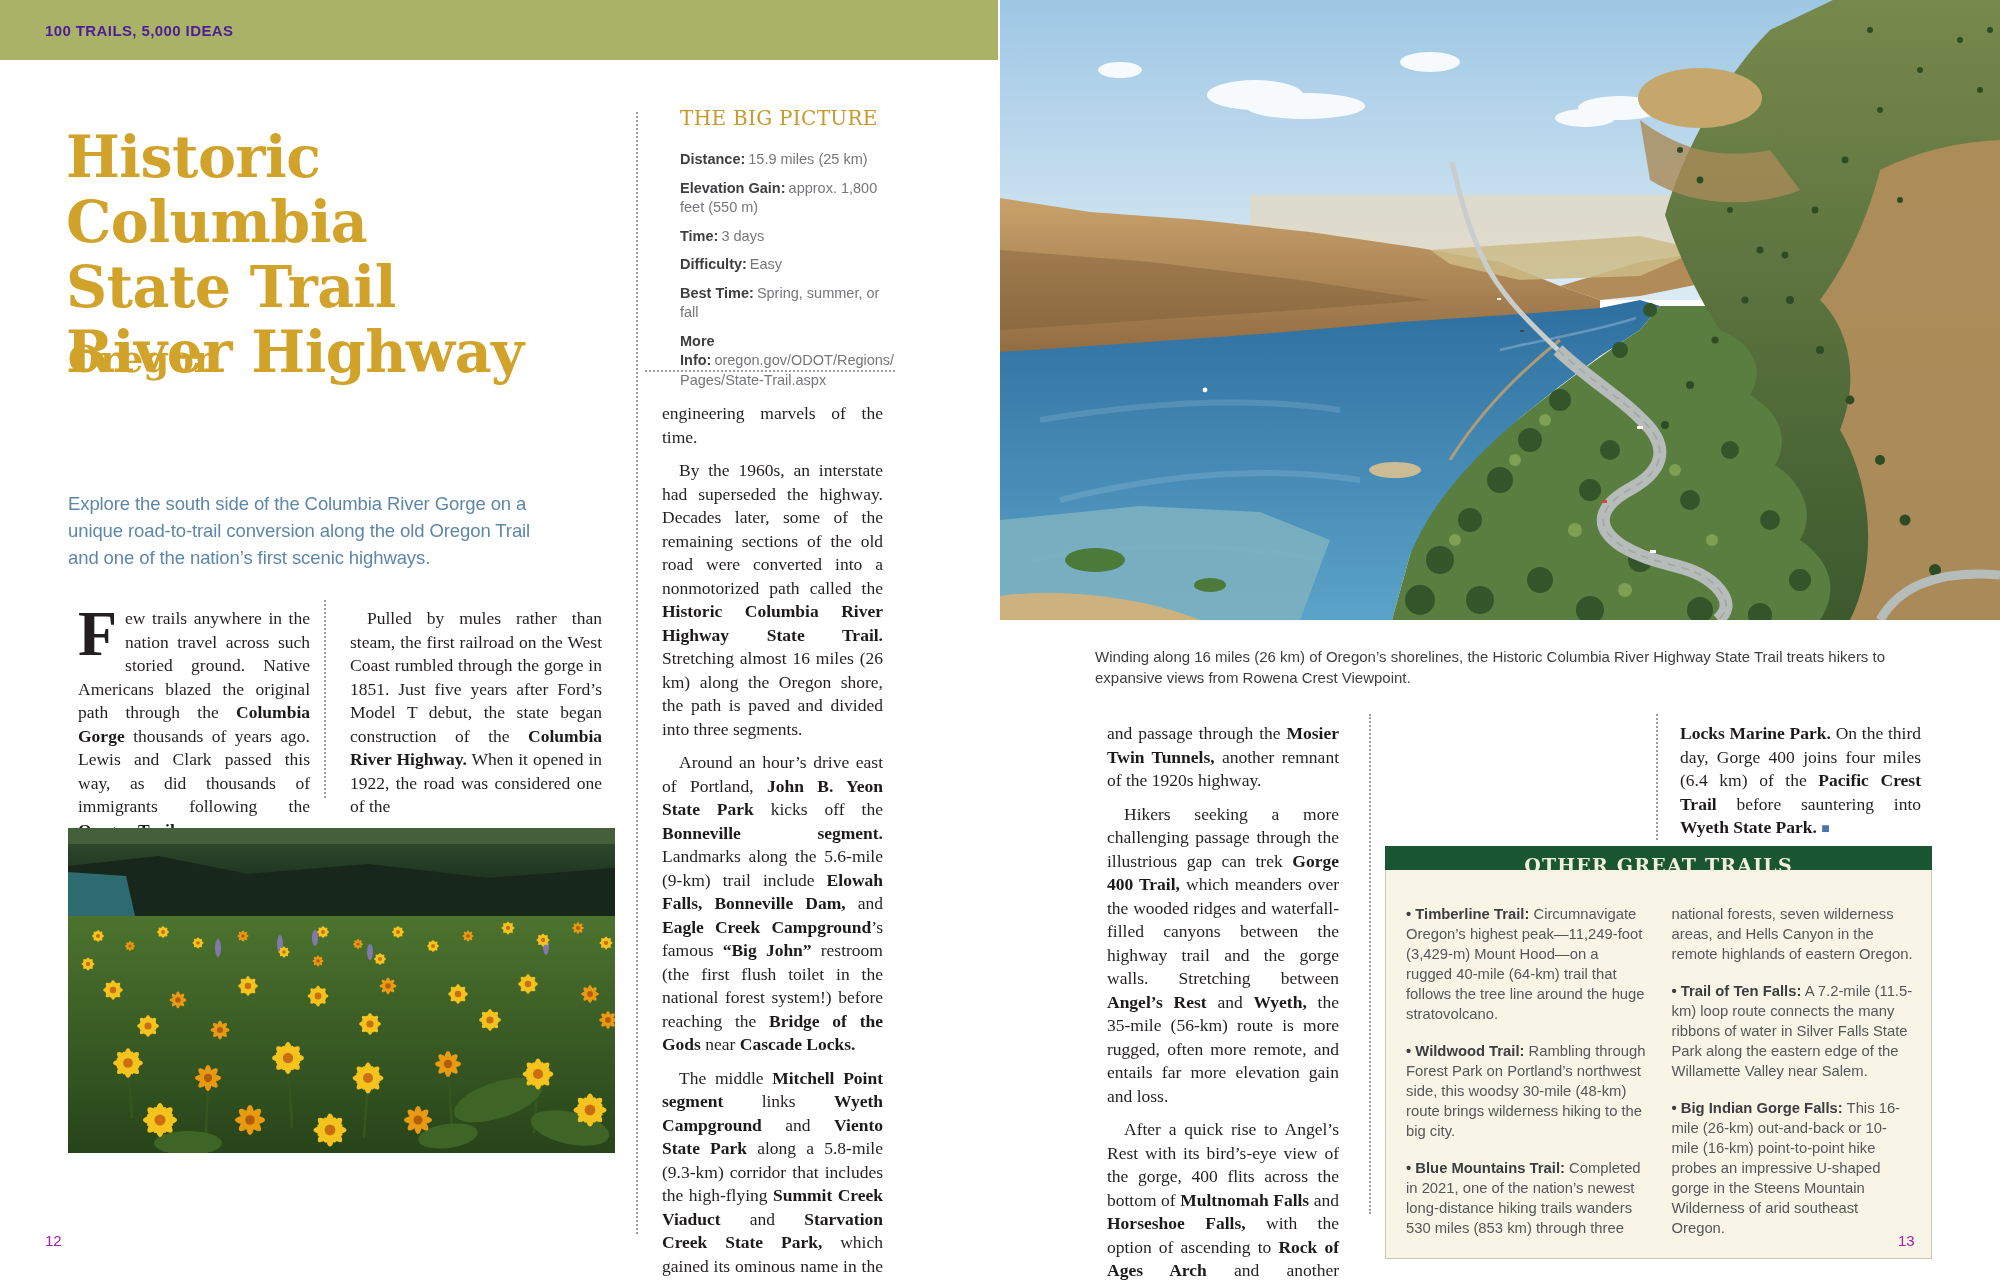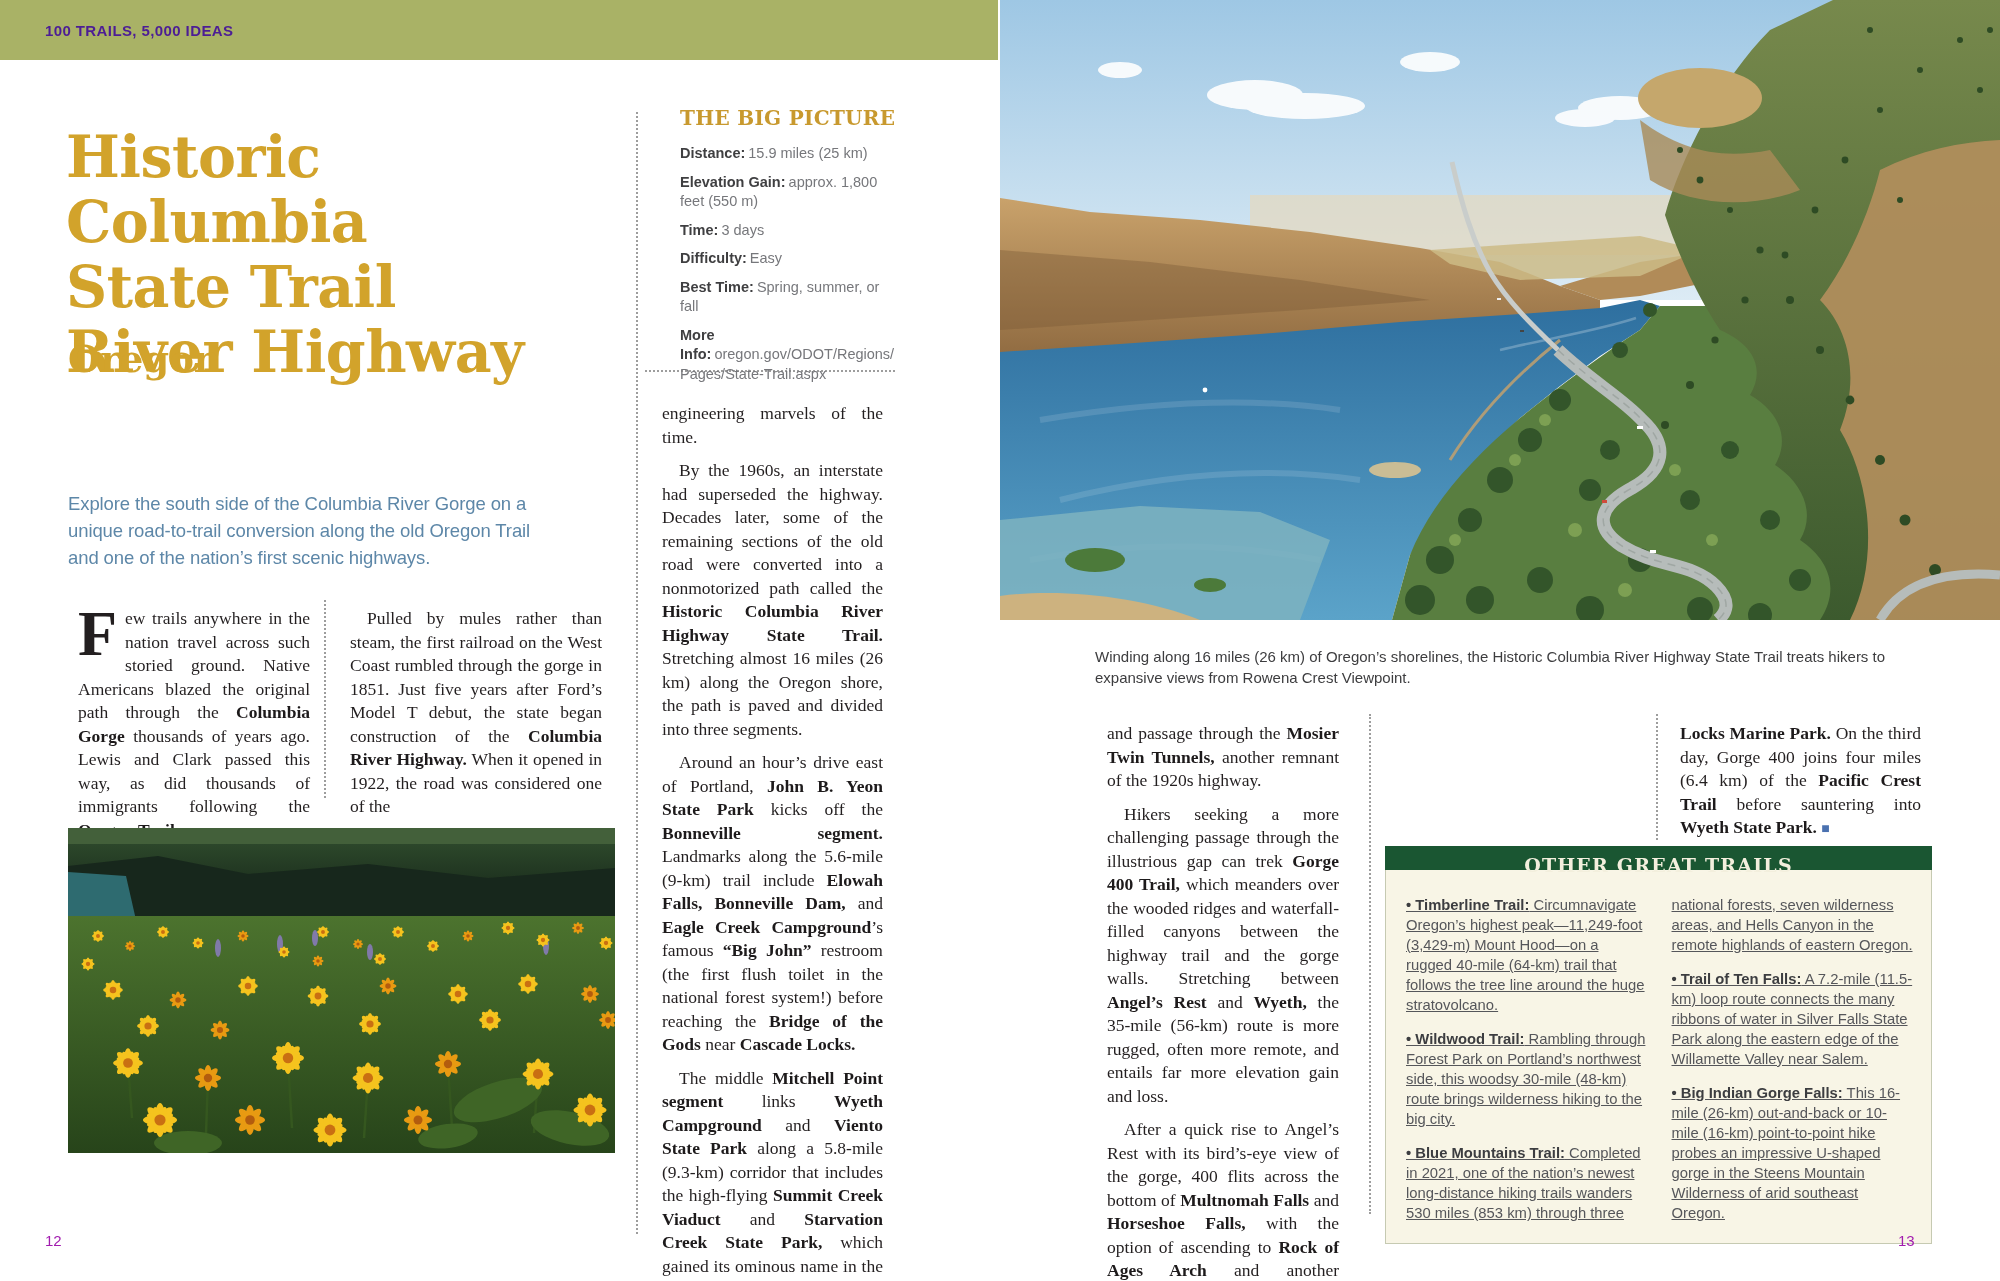--- a/index.html
+++ b/index.html
@@ -39,43 +39,43 @@
 
   .flower-photo{left:68px;top:828px;width:547px;height:325px;}
   .caption{font:15px/20.5px "Liberation Sans",sans-serif;color:#3d3d3f;text-align:left;}
   .caption i{font-style:italic;}
   .flower-caption{left:68px;top:1166px;width:556px;}
   .pagenum{font:15px "Liberation Sans",sans-serif;color:#a21caf;}
   .pn-left{left:45px;top:1232px;}
   .pn-right{left:1898px;top:1232px;}
 
   .bigpicture{left:680px;top:106px;width:216px;}
-  .bp-heading{font-family:"DejaVu Serif",serif;font-weight:bold;font-size:20px;
-              color:#c8992e;letter-spacing:.3px;margin:0 0 14px 0;}
+  .bp-heading{font-family:"DejaVu Serif",serif;font-weight:normal;font-size:20px;
+              color:#c8992e;letter-spacing:.3px;margin:0 0 20px 0;}
   .bp-item{font:14.5px/19.5px "Liberation Sans",sans-serif;color:#76777b;margin:0 0 9px 0;
            overflow-wrap:anywhere;}
   .bp-item b{color:#3f3f41;margin-right:3px;}
 
   .midcol{left:652px;top:392px;width:241px;}
 
   
   .gorge-photo{left:1000px;top:0;width:1000px;height:620px;}
   .photo-caption{left:1095px;top:632px;width:848px;}
   .colA{left:1097px;top:712px;width:252px;}
   .colB{left:1383px;top:712px;width:252px;}
   .colC{left:1670px;top:712px;width:261px;}
   .endmark{color:#4a71b0;font-size:14px;}
 
   .trails-box{left:1385px;top:846px;width:547px;}
   .box-header{height:24px;background:#1a5632;color:#f3efdd;text-align:center;line-height:39px;
               font-family:"DejaVu Serif",serif;font-weight:bold;font-size:19px;letter-spacing:1.2px;}
   .box-body{background:#f8f5e6;border:1px solid #c6cab2;border-top:none;
             display:flex;gap:24px;padding:17px 18px 6px 20px;box-sizing:border-box;}
   .box-col{width:243px;font:14.8px/20px "Liberation Sans",sans-serif;color:#55565a;}
-  .box-col p{margin:8px 0 14px 0;text-decoration:underline;}
+  .box-col p{margin:17px 0 14px 0;}
   .box-col b{color:#3c3d40;}
 </style>
 </head>
 <body>
 
 <div class="spread">
 
   <div class="abs band">
     <span class="band-title">100 TRAILS, 5,000 IDEAS</span>
   </div>

